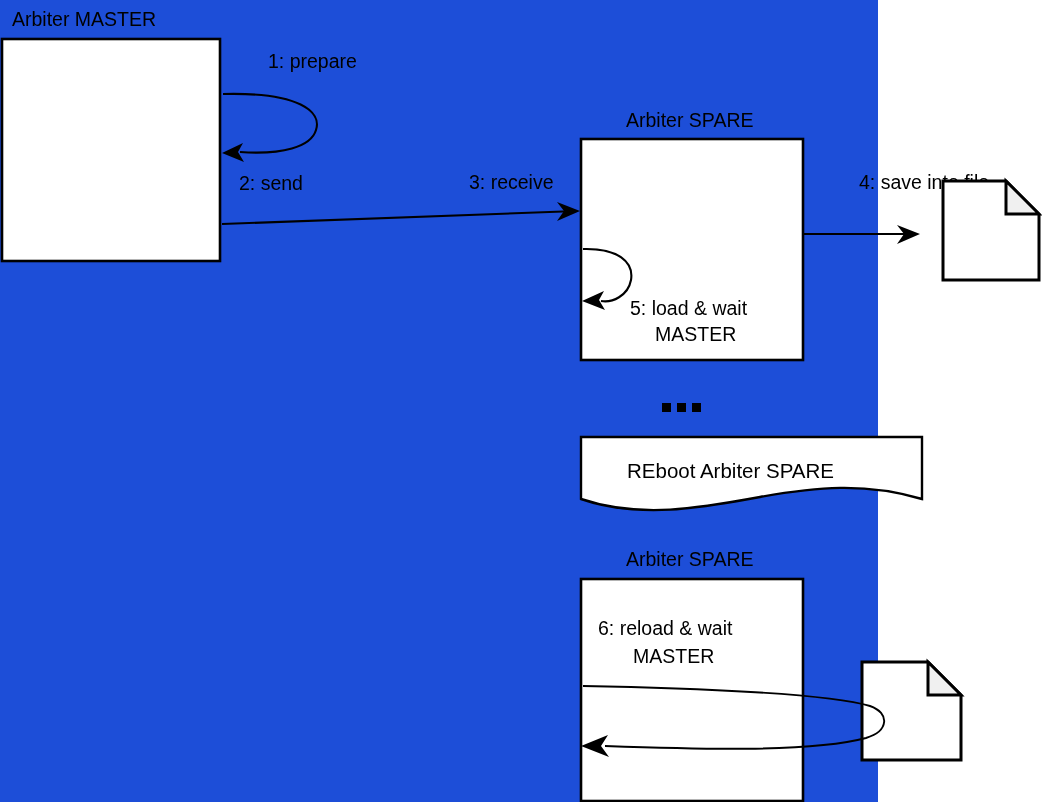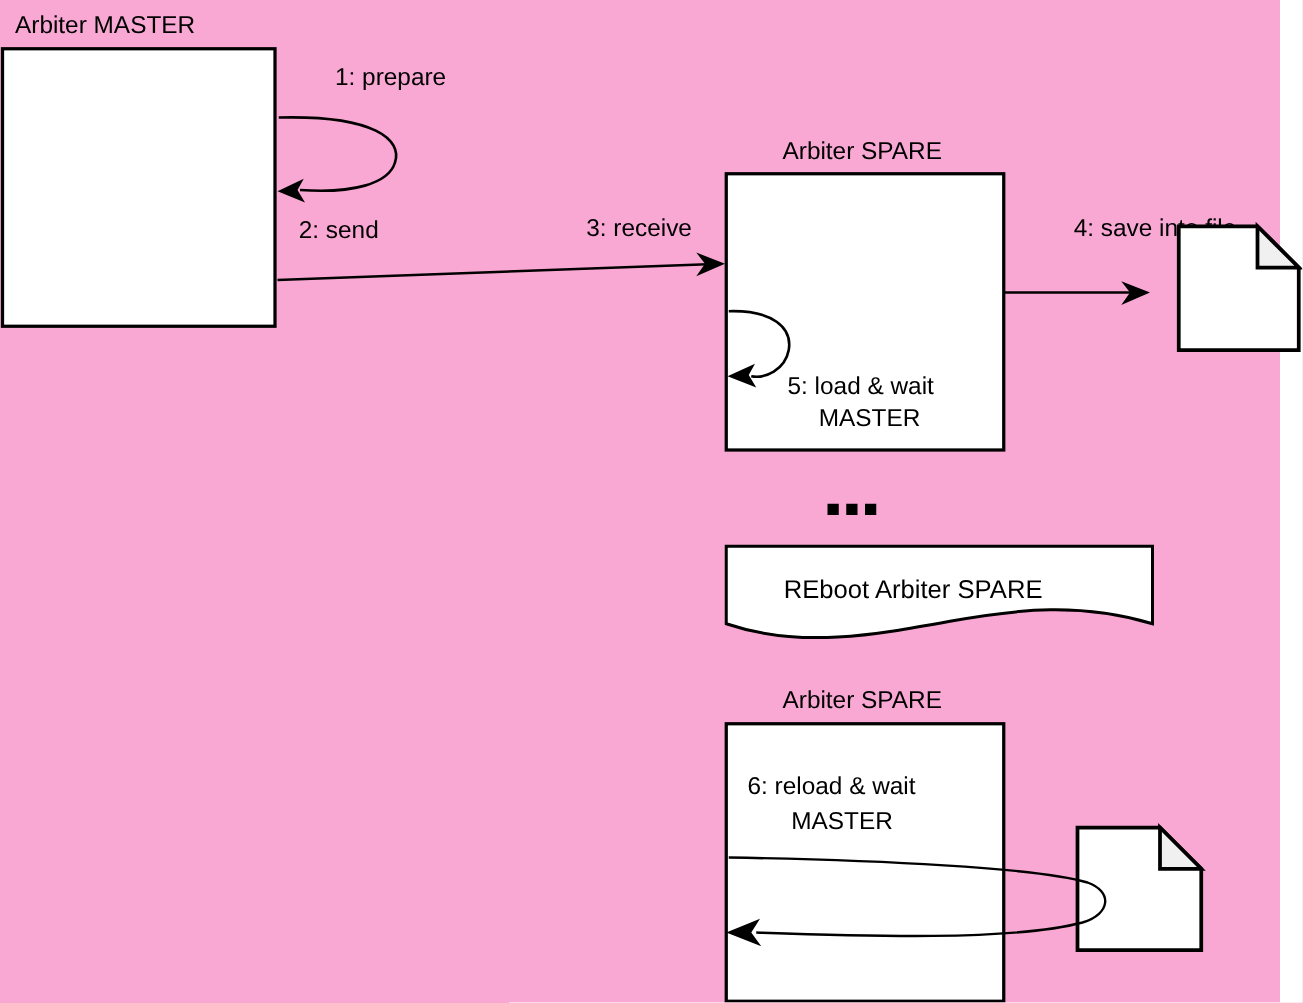--- a/index.html
+++ b/index.html
@@ -8,23 +8,23 @@
     background: #ffffff;
   }
   body {
     width: 1042px;
     height: 802px;
     font-family: "Liberation Sans", sans-serif;
     overflow: hidden;
   }
   #diagram-root {
     position: relative;
-    width: 1024px;
+    width: 878px;
     height: 802px;
-    background: #f9a8d4;
+    background: #1d4ed8;
   }
   svg.diagram {
     display: block;
     width: 1042px;
     height: 802px;
   }
   .node-box {
     fill: #ffffff;
     stroke: #000000;
     stroke-width: 2.6;

